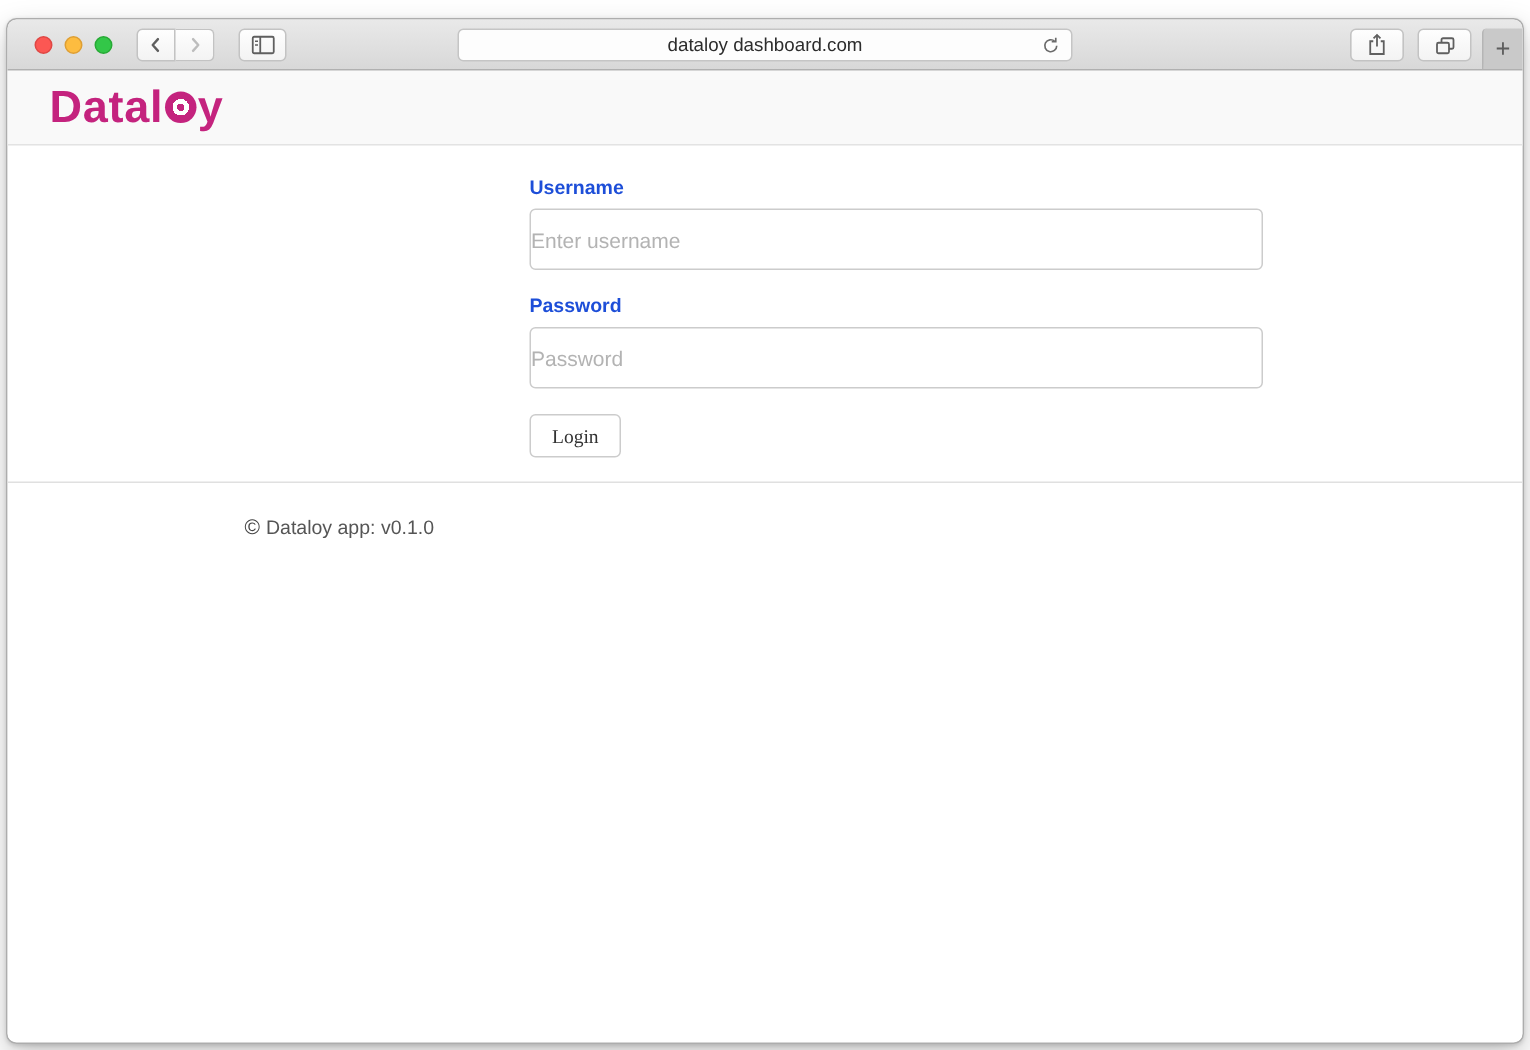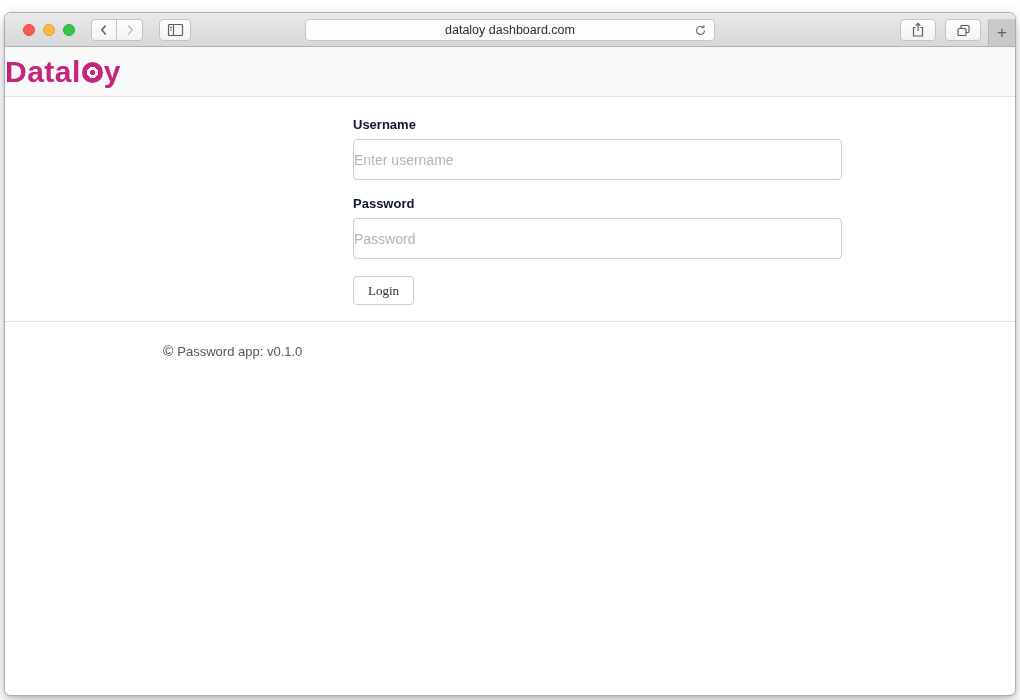--- a/index.html
+++ b/index.html
@@ -58,31 +58,31 @@
     position:absolute; right:0; top:6px; bottom:0; width:27px;
     background:#c9c9c9; border-left:1px solid #b5b5b5; border-top-left-radius:3px;
     display:flex; align-items:center; justify-content:center;
     font-size:17px; font-weight:300; color:#5d5d5d;
   }
 
   
   .page { height:calc(100% - 35px); background:#ffffff; }
   .site-header {
     height:50px; background:#f9f9f9; border-bottom:1px solid #e3e3e3;
-    display:flex; align-items:center; 
+    display:flex; align-items:center; padding-left:28px;
   }
   .logo { font-size:30px; font-weight:bold; letter-spacing:0.5px; color:#c4237e; white-space:nowrap; }
   .logo-bullseye {
     display:inline-block; width:21px; height:21px; border-radius:50%;
     background:radial-gradient(circle at center, #c4237e 0 2.5px, #ffffff 2.5px 5.5px, #c4237e 5.5px);
     margin:0 1px; vertical-align:-1px;
   }
 
   .login-wrap { margin:20px 0 0 348px; width:489px; }
-  .field-label { display:block; font-size:13px; font-weight:bold; color:#0f172a; margin-bottom:7px; }
+  .field-label { display:block; font-size:13px; font-weight:bold; color:#1d4ed8; margin-bottom:7px; }
   .text-input {
     width:100%; height:41px; border:1px solid #cccccc; border-radius:4px;
     padding:0 0; font-size:14px; color:#333333; background:#ffffff;
     font-family:"Liberation Sans", sans-serif; outline:none;
   }
   .text-input::placeholder { color:#b3b3b3; opacity:1; }
   .field-gap { margin-top:16px; }
   .login-btn {
     margin-top:17px; height:29px; padding:0 14px;
     background:#ffffff; border:1px solid #cccccc; border-radius:4px;
@@ -190,17 +190,17 @@
 
       <div>
         <button class="login-btn">Login</button>
       </div>
     </div>
 
     <hr class="divider">
 
     <div class="page-footer">
       <span class="copy-icon">©</span>
-      <span>Password app: v0.1.0</span>
+      <span>Dataloy app: v0.1.0</span>
     </div>
 
   </div>
 </div>
 
 </body></html>

